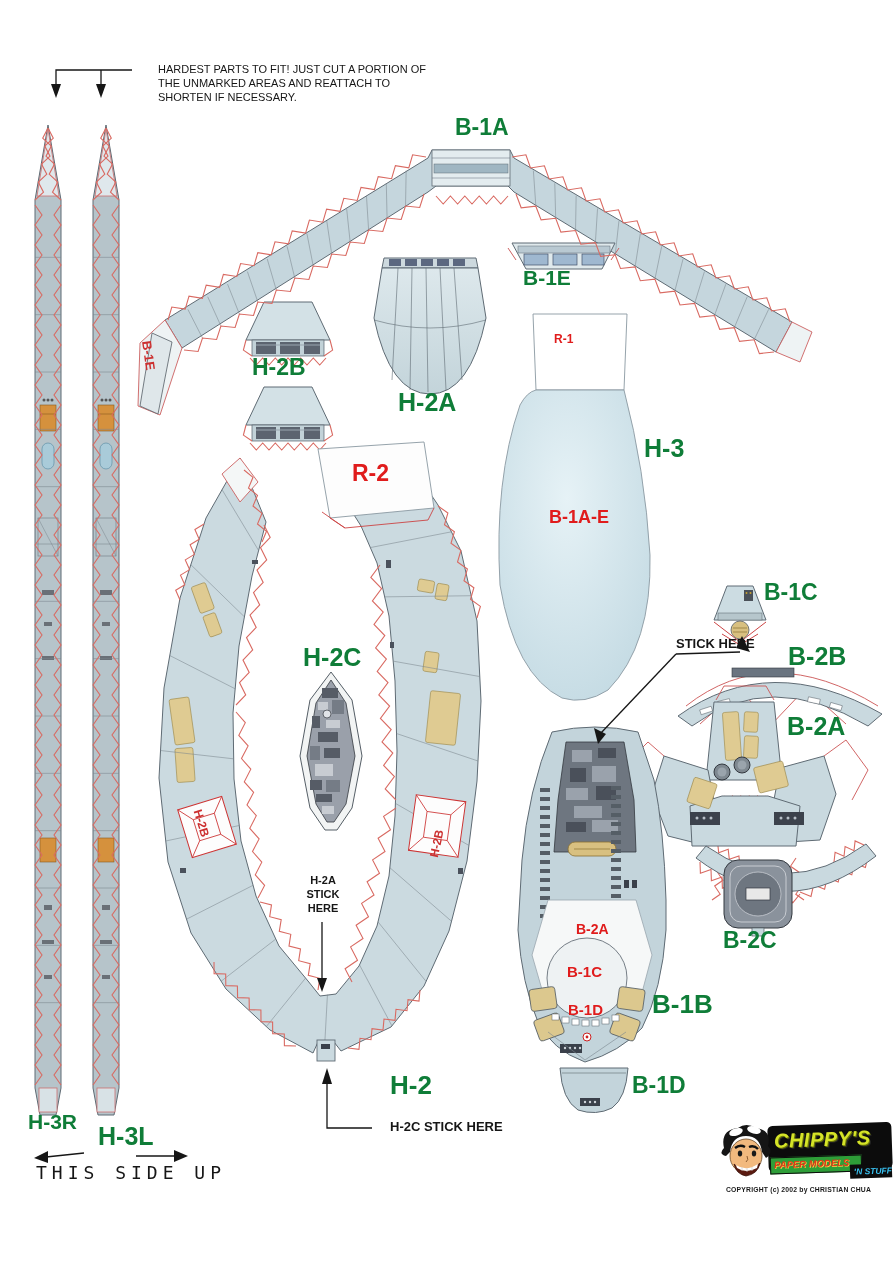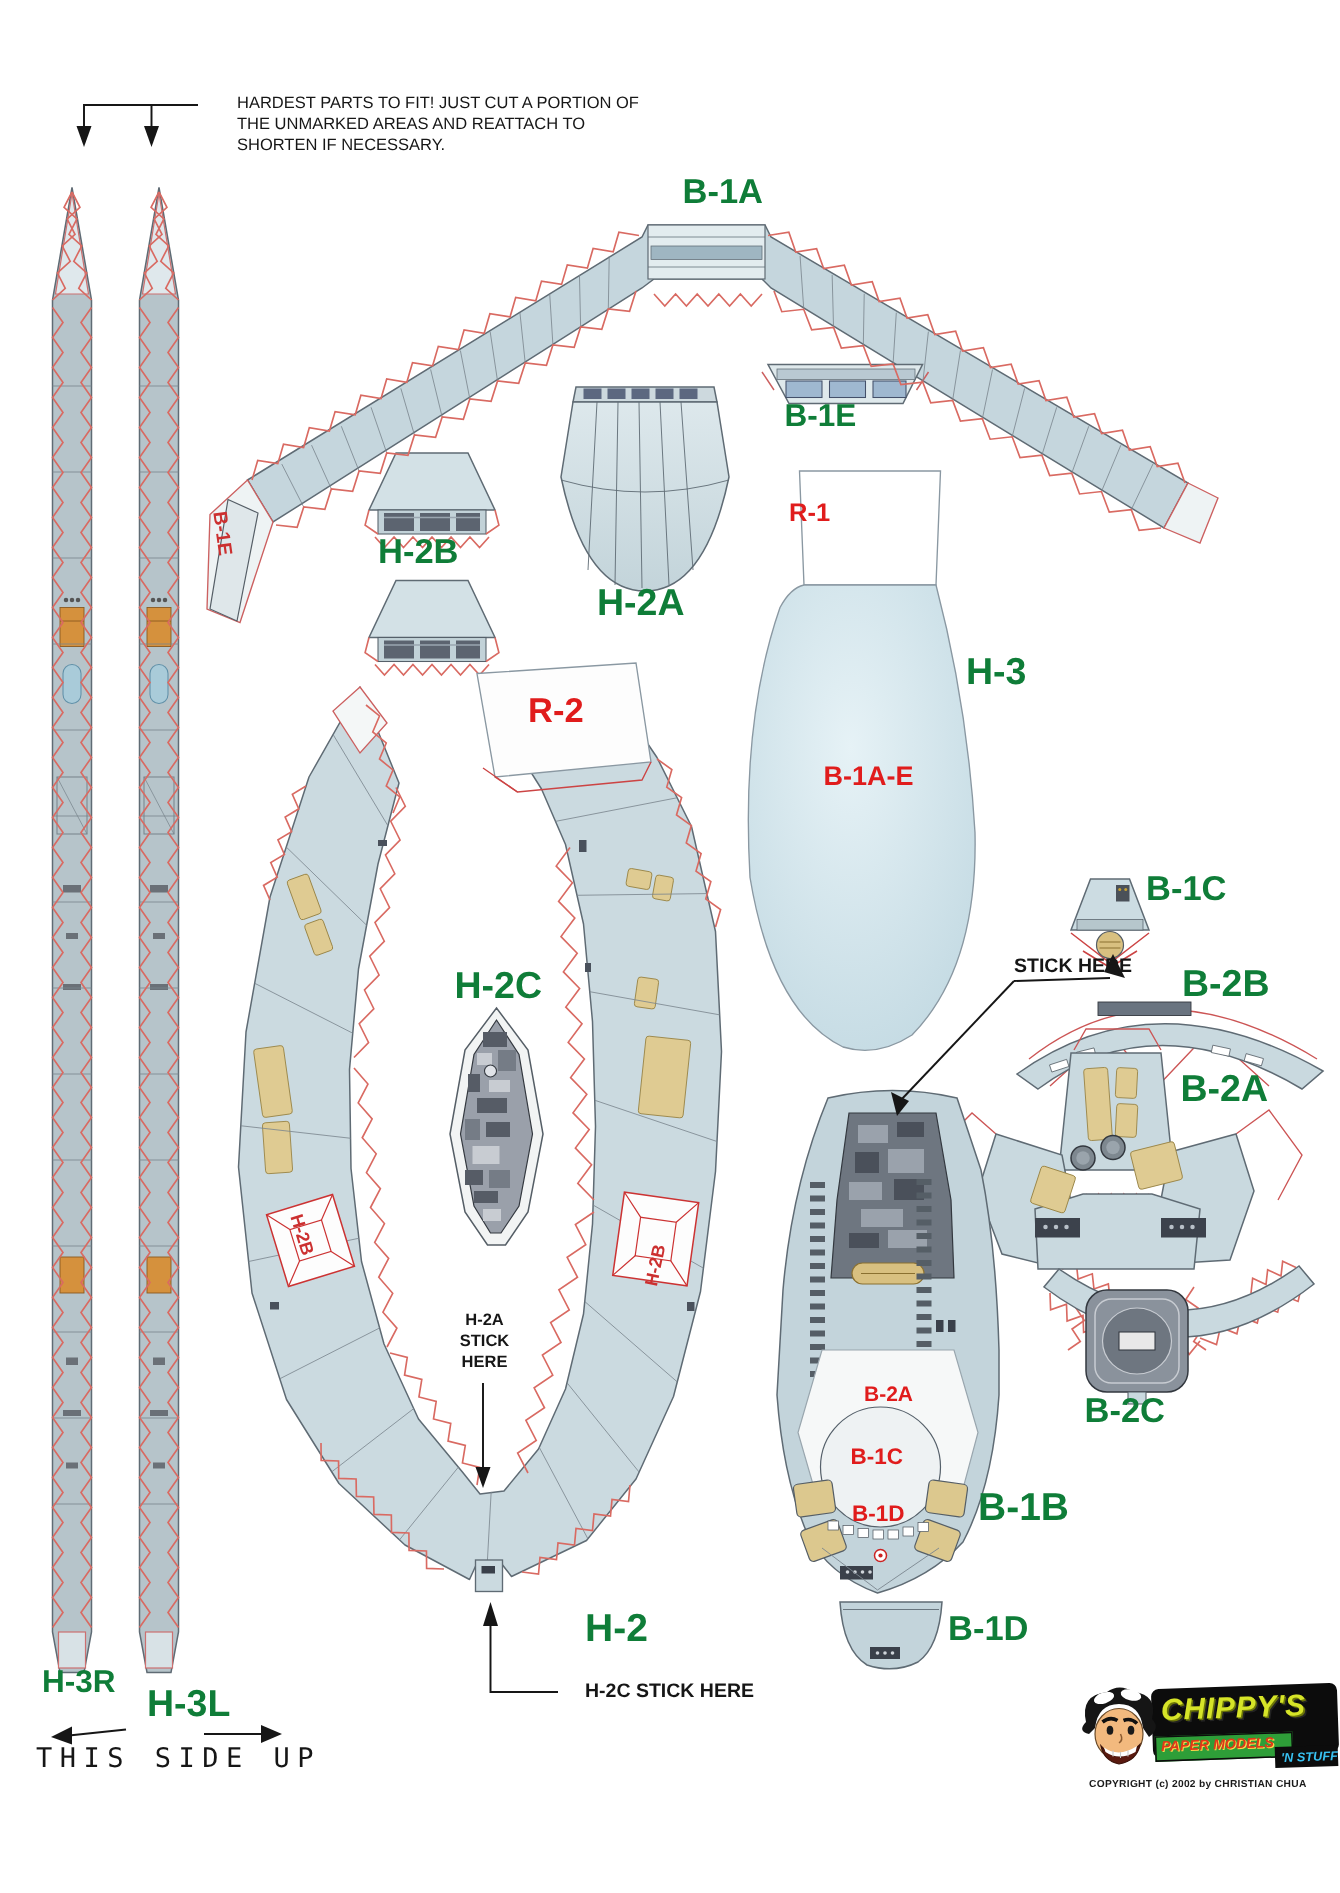--- a/index.html
+++ b/index.html
@@ -512,38 +512,38 @@
 <div class="lbl green" style="left:764px;top:581px;font-size:23px;">B-1C</div>
 <div class="lbl green" style="left:788px;top:644px;font-size:25px;">B-2B</div>
 <div class="lbl green" style="left:787px;top:714px;font-size:25px;">B-2A</div>
 <div class="lbl green" style="left:723px;top:929px;font-size:23px;">B-2C</div>
 <div class="lbl green" style="left:652px;top:991px;font-size:26px;">B-1B</div>
 <div class="lbl green" style="left:390px;top:1072px;font-size:26px;">H-2</div>
 <div class="lbl green" style="left:632px;top:1074px;font-size:23px;">B-1D</div>
 <div class="lbl green" style="left:28px;top:1111px;font-size:21px;">H-3R</div>
 <div class="lbl green" style="left:98px;top:1124px;font-size:25px;">H-3L</div>
 
-<div class="lbl red" style="left:526px;top:333px;font-size:17px;text-align:right;">R-1</div>
+<div class="lbl red" style="left:554px;top:333px;font-size:12px;text-align:right;">R-1</div>
 <div class="lbl red" style="left:352px;top:462px;font-size:23px;font-weight:700;">R-2</div>
 <div class="lbl red" style="left:549px;top:508px;font-size:18px;">B-1A-E</div>
 <div class="lbl marker" style="left:153px;top:340px;font-size:13px;transform:rotate(82deg);transform-origin:left top;">B-1E</div>
 <div class="lbl marker" style="left:203px;top:808px;font-size:12px;transform:rotate(73deg);transform-origin:left top;">H-2B</div>
 <div class="lbl marker" style="left:428px;top:856px;font-size:12px;transform:rotate(-78deg);transform-origin:left top;">H-2B</div>
 <div class="lbl red" style="left:576px;top:922px;font-size:14px;">B-2A</div>
 <div class="lbl red" style="left:567px;top:964px;font-size:15px;">B-1C</div>
 <div class="lbl red" style="left:568px;top:1002px;font-size:15px;">B-1D</div>
 
 <div class="lbl black" style="left:676px;top:637px;font-size:13px;font-weight:600;">STICK HERE</div>
 <div class="stackarrow">
   <div>H-2A</div>
   <div>STICK</div>
   <div>HERE</div>
 </div>
 <div class="lbl black" style="left:376px;top:1120px;font-size:13px;font-weight:600;margin-left:14px;">H-2C STICK HERE</div>
-<div class="lbl black mono" style="left:24px;top:1164px;font-size:18px;letter-spacing:5px;">THIS SIDE UP</div>
+<div class="lbl black mono" style="left:36px;top:1164px;font-size:18px;letter-spacing:5px;">THIS SIDE UP</div>
 
 <div id="logo">
   <div class="logo-box"></div>
   <div class="logo-title">CHIPPY'S</div>
   <div class="logo-greenbar"></div>
   <div class="logo-sub">PAPER MODELS</div>
   <div class="logo-sub2chip"></div>
   <div class="logo-sub2">'N STUFF</div>
   <svg width="60" height="62" viewBox="0 0 60 62" style="position:absolute;left:0;top:4px;">
     <path d="M8,26 Q4,8 22,6 Q30,0 40,6 Q56,8 52,24 Q58,30 50,36 L46,30 Q44,14 30,14 Q16,14 14,30 L10,34 Q2,32 8,26 Z" fill="#151515"></path>

